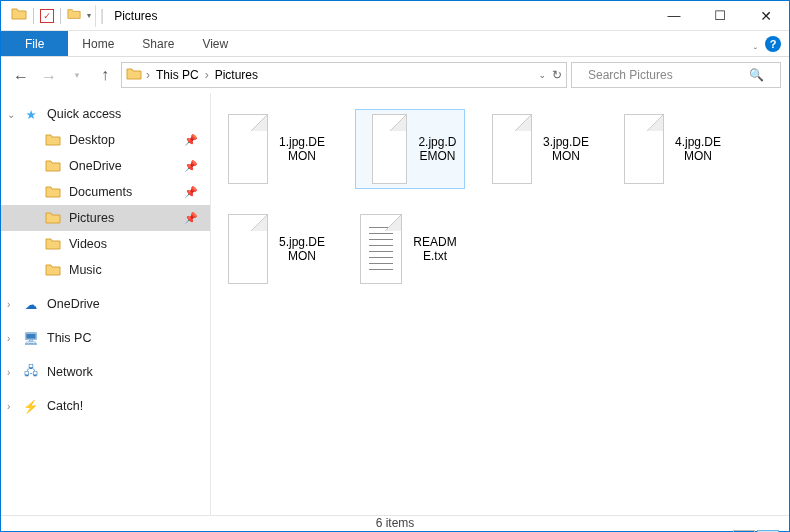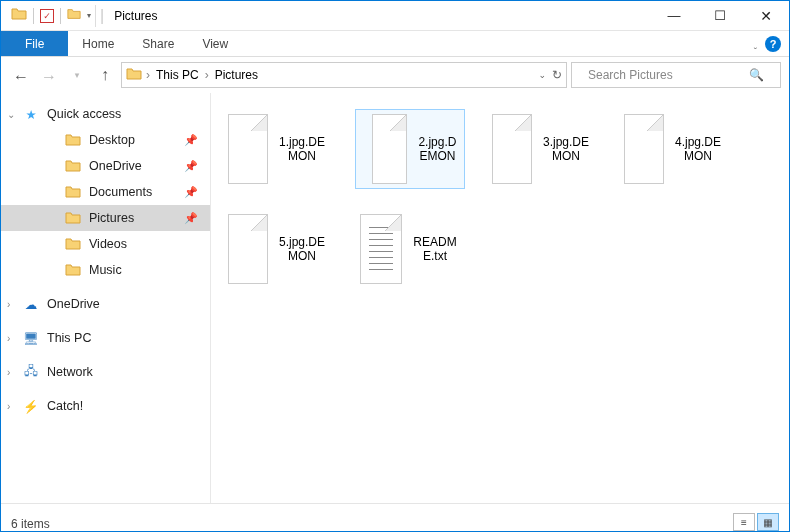--- a/index.html
+++ b/index.html
@@ -32,39 +32,39 @@
 .addr .crumb { padding: 0 2px; }
 .addr .sep { color: #888; }
 .addr-right { margin-left: auto; display: flex; gap: 6px; align-items: center; color: #666; }
 .searchbox { width: 210px; border: 1px solid #ccc; height: 26px; display: flex; align-items: center; padding: 0 16px; color: #888; font-size: 12px; }
 .searchbox .mag { margin-left: auto; color: #555; }
 
 
 .body { flex: 1; display: flex; min-height: 0; }
 .nav { width: 210px; border-right: 1px solid #e8e8e8; padding: 8px 0; overflow: hidden; }
 .nav-item { display: flex; align-items: center; height: 26px; padding-left: 22px; font-size: 12.5px; gap: 8px; color: #222; position: relative; }
-.nav-item.indent { padding-left: 64px; }
+.nav-item.indent { padding-left: 44px; }
 .nav-item.selected { background: #d8d8d8; }
 .nav-item .pin { margin-left: auto; margin-right: 12px; color: #777; font-size: 11px; }
 .nav-item .expander { position: absolute; left: 6px; color: #888; font-size: 10px; }
 .nav-group-gap { height: 8px; }
 .nav-icon { width: 16px; height: 16px; display: flex; align-items: center; justify-content: center; }
 
 
 .content { flex: 1; padding: 16px 12px; display: flex; flex-wrap: wrap; align-content: flex-start; gap: 20px 22px; }
 .file { width: 110px; display: flex; flex-direction: row; align-items: center; gap: 8px; border: 1px solid transparent; padding: 4px; }
 .file.selected { border: 1px solid #99d1ff; background: #cce8ff44; padding-left: 16px; }
 .file-icon { width: 56px; height: 70px; background: #fff; border: 1px solid #ccc; position: relative; }
 .file-icon::after { content: ""; position: absolute; top: 0; right: 0; width: 16px; height: 16px; background: linear-gradient(135deg, transparent 48%, #ccc 50%, #eee 52%); }
 .file-icon.txt::before { content: ""; position: absolute; left: 8px; right: 8px; top: 12px; height: 44px;
   background: repeating-linear-gradient(to bottom, #888 0 1px, transparent 1px 6px); }
 .file-label { font-size: 12px; text-align: center; word-break: break-word; line-height: 1.2; }
 
 
-.status { height: 28px; border-top: 1px solid #e5e5e5; display: flex; align-items: flex-end; padding: 0 10px; font-size: 12px; color: #444; }
+.status { height: 16px; border-top: 1px solid #e5e5e5; display: flex; align-items: center; padding: 0 10px; font-size: 12px; color: #444; flex-direction: column; }
 .status-right { margin-left: auto; display: flex; gap: 2px; }
 .view-btn { width: 22px; height: 18px; border: 1px solid #bbb; display: flex; align-items: center; justify-content: center; font-size: 10px; }
 .view-btn.active { background: #cce8ff; border-color: #69b3e7; }
 
 
 .folder-svg { fill: #f8d274; stroke: #d9a43b; }
 </style>
 </head>
 <body>
 

